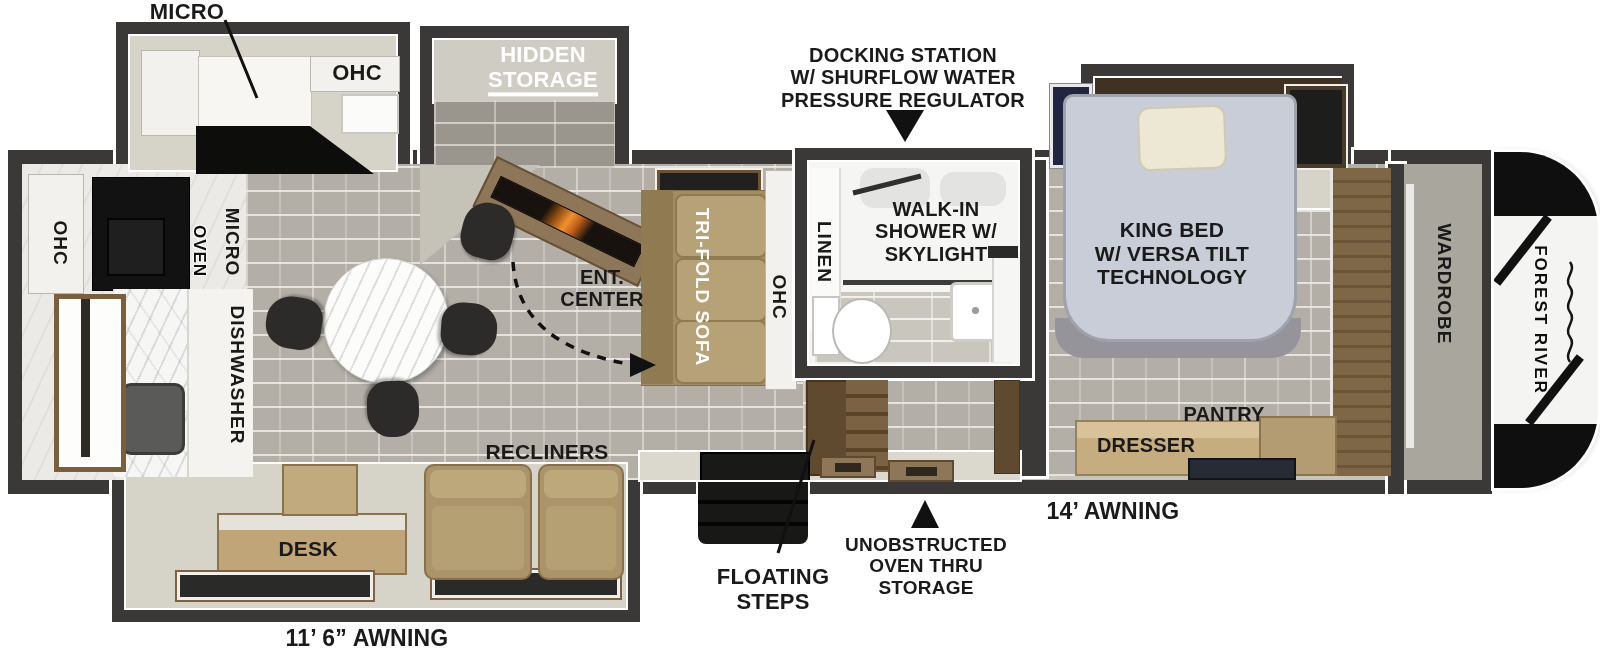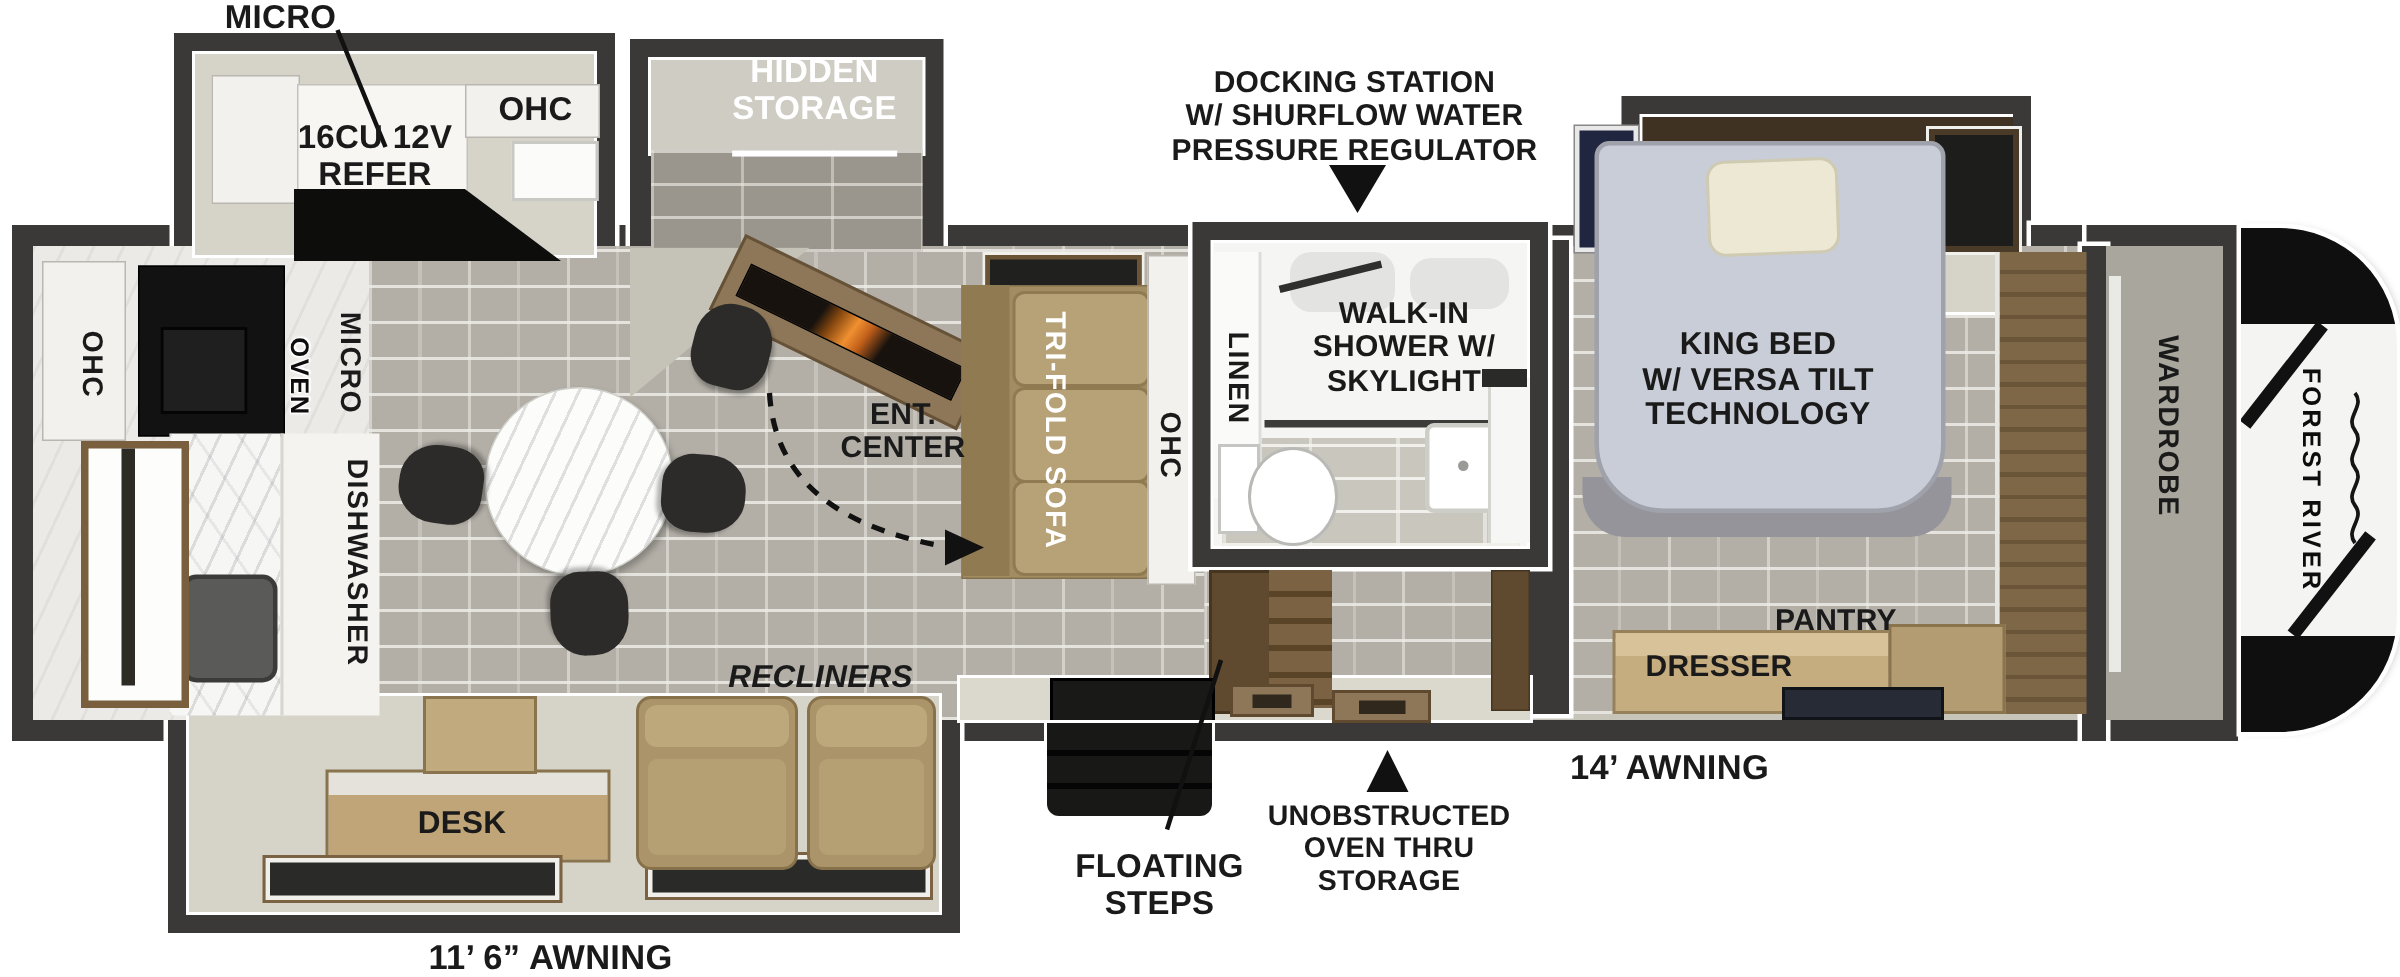--- a/index.html
+++ b/index.html
@@ -143,32 +143,32 @@
   .cap-stripe{position:absolute;width:9px;height:84px;background:#111;transform:rotate(38deg);}
   #cstr1{left:24px;top:56px;} #cstr2{left:56px;top:196px;}
   
   .lbl{position:absolute;transform:translate(-50%,-50%);color:#1a1a1a;font-weight:bold;
        text-align:center;white-space:pre;line-height:1.12;letter-spacing:.2px;}
   .vlbl{position:absolute;transform:translate(-50%,-50%);color:#1a1a1a;font-weight:bold;
        writing-mode:vertical-rl;text-orientation:mixed;white-space:pre;letter-spacing:1px;}
   #l-pantry{left:187px;top:12px;font-size:22px;}
   #l-refer{left:250px;top:104px;font-size:22px;}
   #l-ohc-top{left:357px;top:73px;font-size:22px;}
-  #l-hidden{left:543px;top:70px;font-size:22px;color:#fff;border-bottom:4px solid #fff;padding-bottom:16px;}
+  #l-hidden{left:543px;top:70px;font-size:22px;color:#fff;border-bottom:4px solid #fff;padding-bottom:0;}
   #l-docking{left:903px;top:78px;font-size:20px;text-align:center;}
   #l-ohc-left{left:60px;top:243px;font-size:19px;}
   #l-oven{left:199px;top:251px;font-size:17px;color:#0d0d0d;
      text-shadow:0 0 3px #fff,0 0 3px #fff,1px 1px 0 #fff,-1px -1px 0 #fff;}
   #l-micro{left:232px;top:242px;font-size:19px;}
   #l-dish{left:237px;top:375px;font-size:19px;}
   #l-ent{left:602px;top:288px;font-size:20px;}
   #l-sofa{left:702px;top:287px;font-size:19px;color:#fff;}
   #l-ohc-sofa{left:779px;top:297px;font-size:19px;}
   #l-carpet{left:560px;top:412px;font-size:21px;}
-  #l-recliners{left:547px;top:452px;font-size:21px;font-style:italic;}
+  #l-recliners{left:547px;top:452px;font-size:21px;}
   #l-desk{left:308px;top:549px;font-size:21px;}
   #l-awnl{left:367px;top:639px;font-size:23px;}
   #l-float{left:773px;top:590px;font-size:22px;}
   #l-pass{left:926px;top:566px;font-size:19px;}
   #l-awnr{left:1113px;top:512px;font-size:23px;}
   #l-linen{left:824px;top:252px;font-size:19px;}
   #l-shower{left:936px;top:232px;font-size:20px;}
   #l-king{left:1172px;top:253px;font-size:21px;}
   #l-bench{left:1224px;top:414px;font-size:20px;}
   #l-dresser{left:1146px;top:445px;font-size:20px;}
@@ -288,22 +288,20 @@
   <svg id="svg-overlay" width="1600" height="651">
     <line x1="225" y1="20" x2="257" y2="98" stroke="#111" stroke-width="3"></line>
     <polygon points="886,110 924,110 905,142" fill="#111"></polygon>
     <polygon points="911,528 939,528 925,500" fill="#111"></polygon>
     <line x1="778" y1="553" x2="814" y2="440" stroke="#111" stroke-width="3"></line>
     <path d="M513,262 C516,315 552,350 628,364" fill="none" stroke="#111" stroke-width="3.5" stroke-dasharray="9 8"></path>
     <polygon points="630,353 656,365 630,377" fill="#111"></polygon>
   </svg>
 
   <div class="lbl" id="l-pantry">MICRO</div>
-  <div class="lbl" id="l-refer">16CU 12V
-REFER</div>
   <div class="lbl" id="l-ohc-top">OHC</div>
   <div class="lbl" id="l-hidden">HIDDEN
 STORAGE</div>
   <div class="lbl" id="l-docking">DOCKING STATION
 W/ SHURFLOW WATER
 PRESSURE REGULATOR</div>
   <div class="vlbl" id="l-ohc-left">OHC</div>
   <div class="vlbl" id="l-oven">OVEN</div>
   <div class="vlbl" id="l-micro">MICRO</div>
   <div class="vlbl" id="l-dish">DISHWASHER</div>

